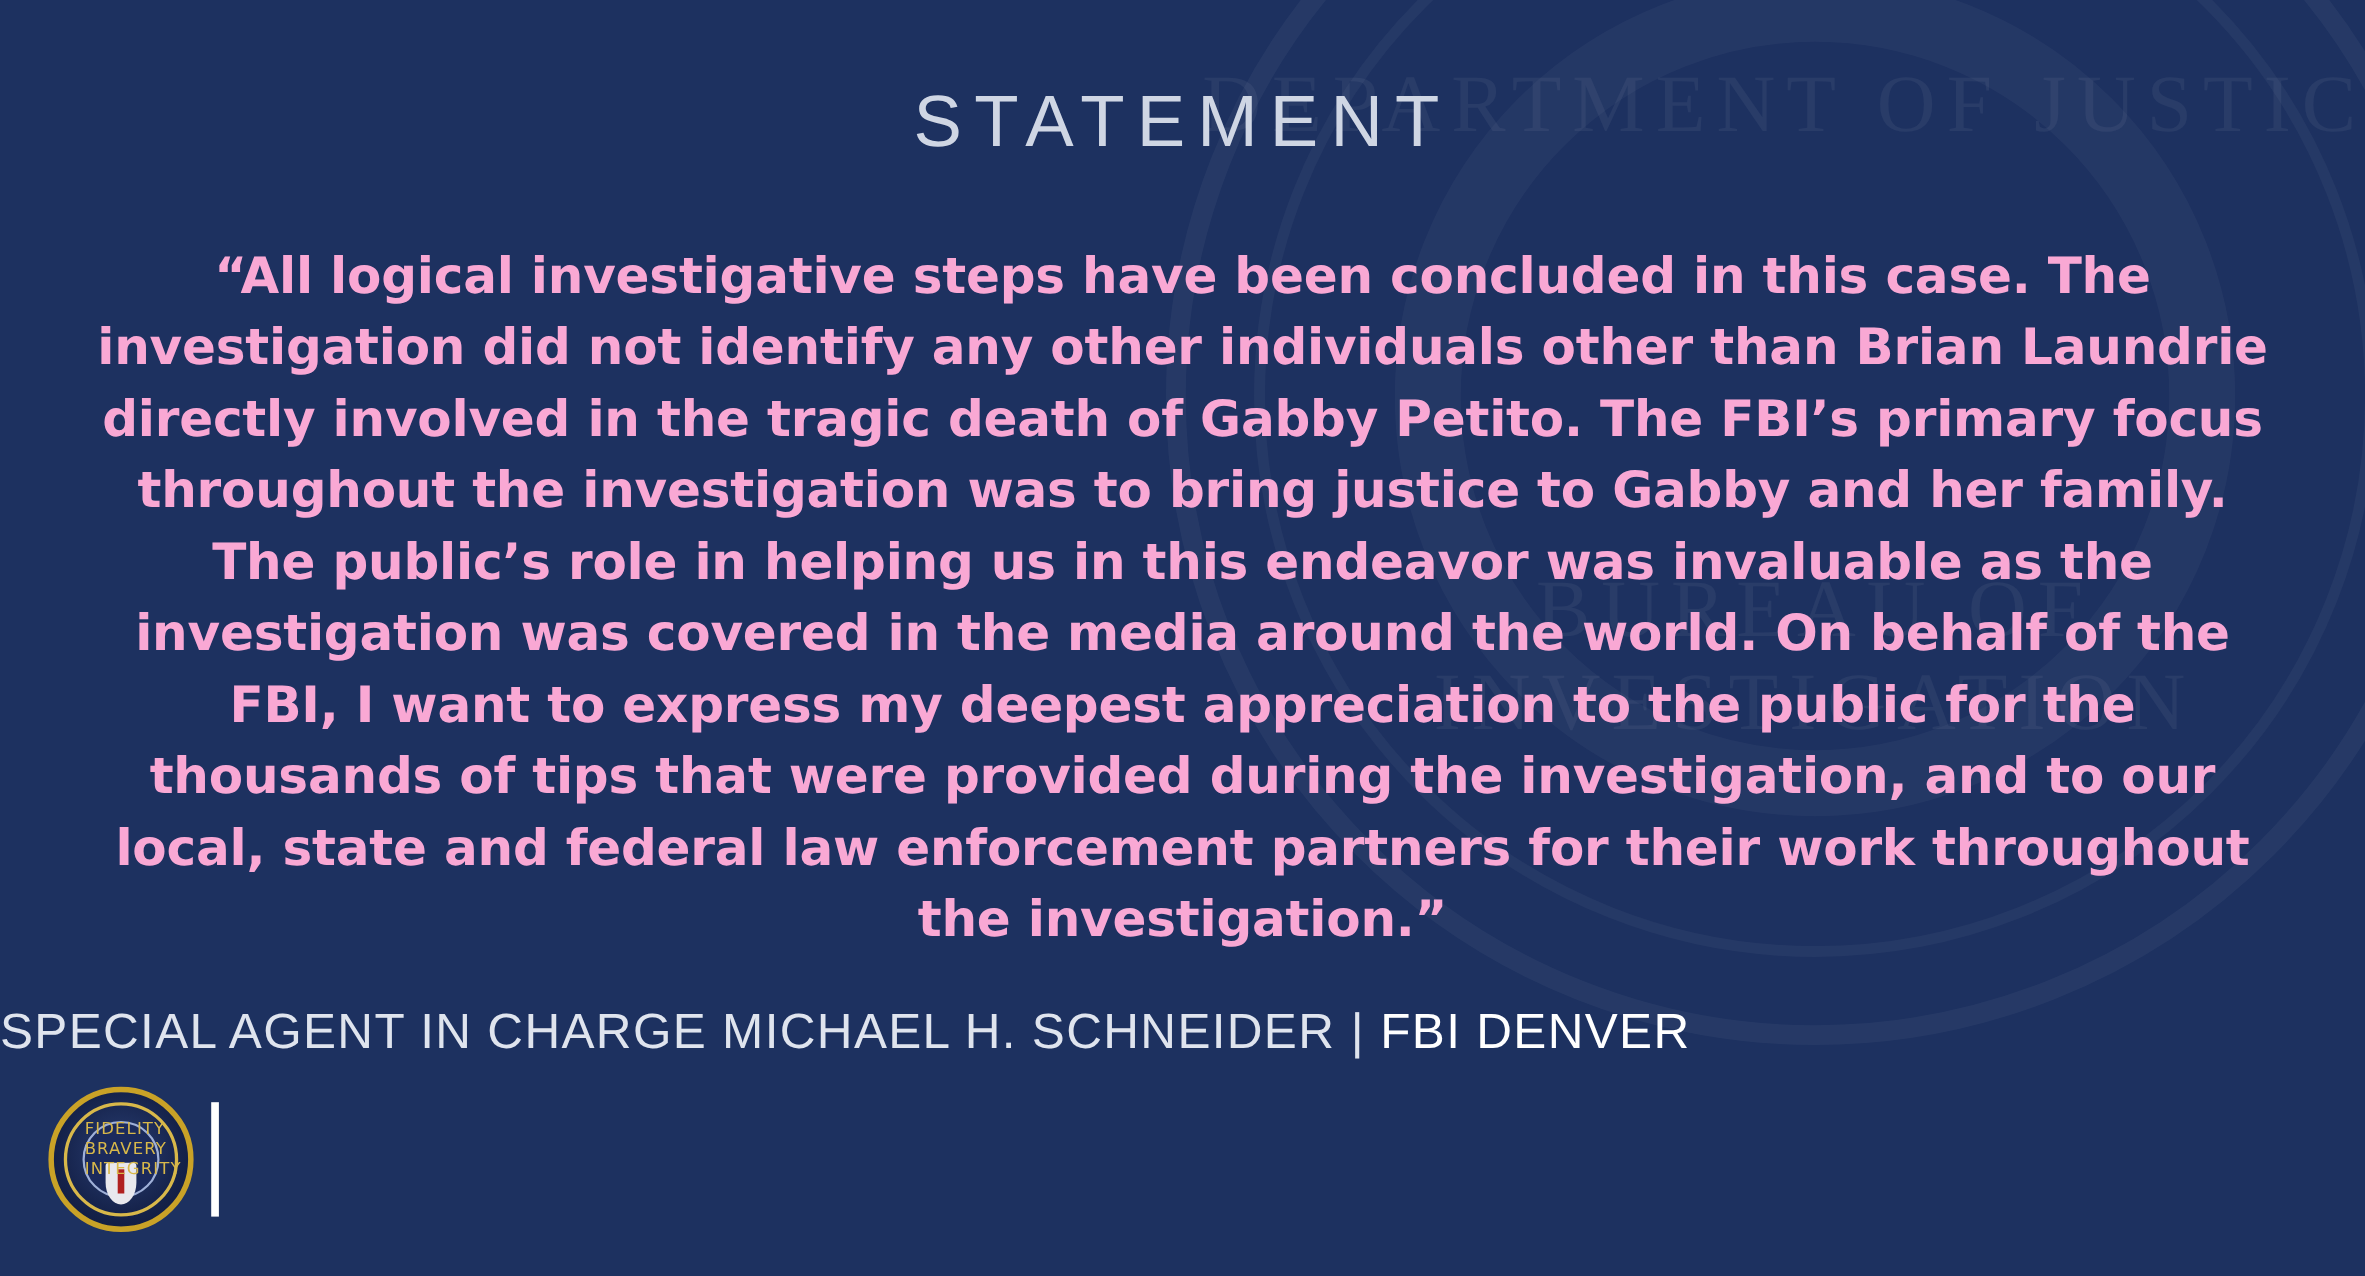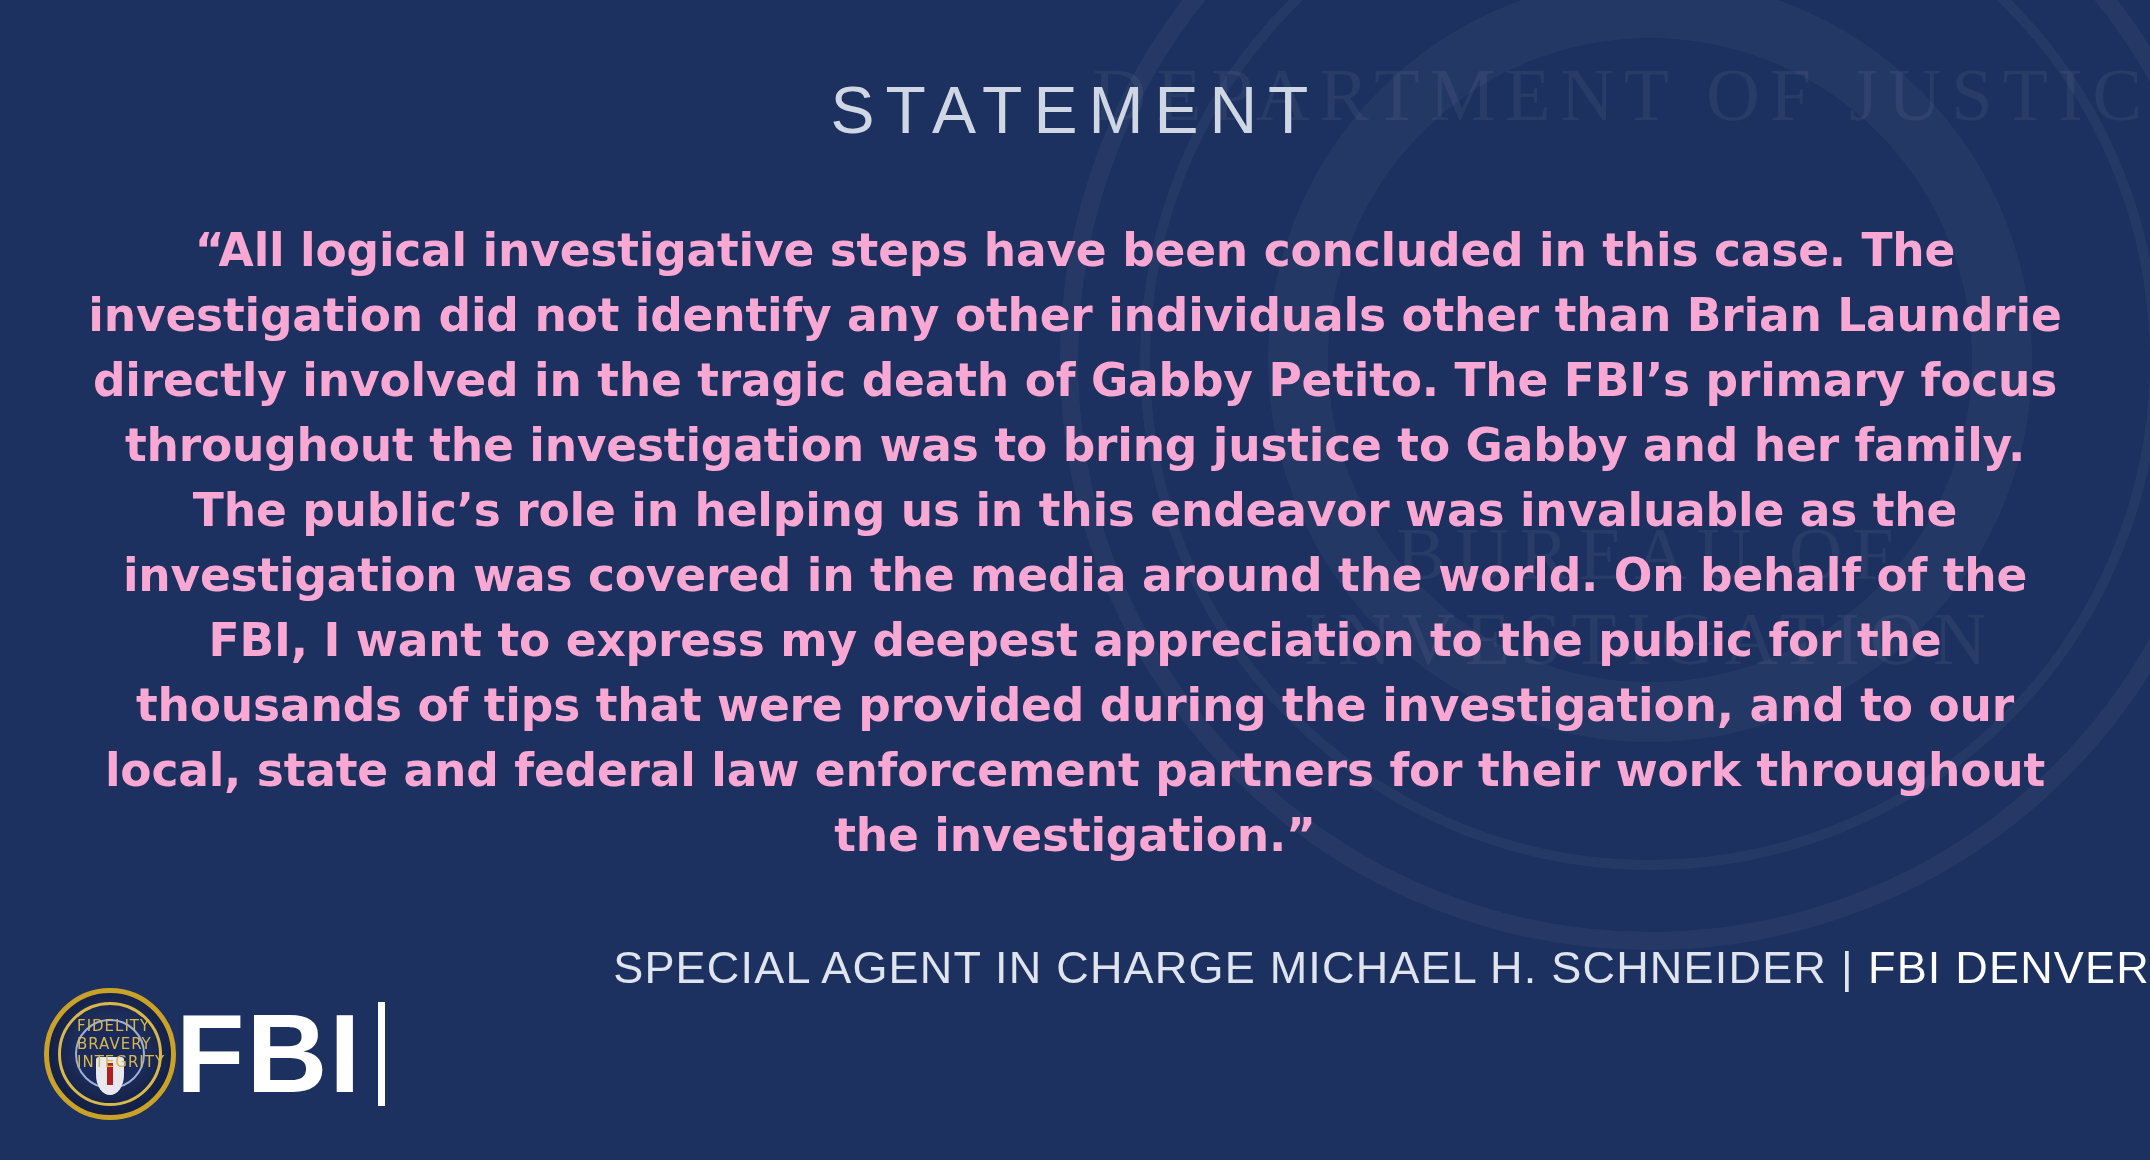--- a/index.html
+++ b/index.html
@@ -88,22 +88,22 @@
     text-align: center;
     color: #f9a8d4;
     font-size: 45.5px;
     line-height: 65px;
     font-weight: 600;
     font-family: "DejaVu Sans", sans-serif;
     letter-spacing: -0.2px;
   }
 
   .attribution {
-    margin-top: 74px;
-    text-align: right;
+    margin-top: 44px;
+    text-align: left;
     color: #dfe4ee;
     font-size: 45px;
     letter-spacing: 1.2px;
     font-weight: 400;
     font-family: "Liberation Sans", sans-serif;
   }
   .attribution .sep {
     padding: 0 14px;
     color: #dfe4ee;
   }
@@ -221,19 +221,18 @@
 
     <div class="logo-row">
       <div class="seal">
         <div class="ring"></div>
         <div class="inner">
           <div class="shield"></div>
           <div class="scales">FIDELITY BRAVERY INTEGRITY</div>
         </div>
       </div>
       <div class="fbi-mark">
-        <div class="fbi-letters">FBI</div>
         <div class="fbi-divider"></div>
       </div>
     </div>
 
   </div>
 </div>
 
 </body></html>

